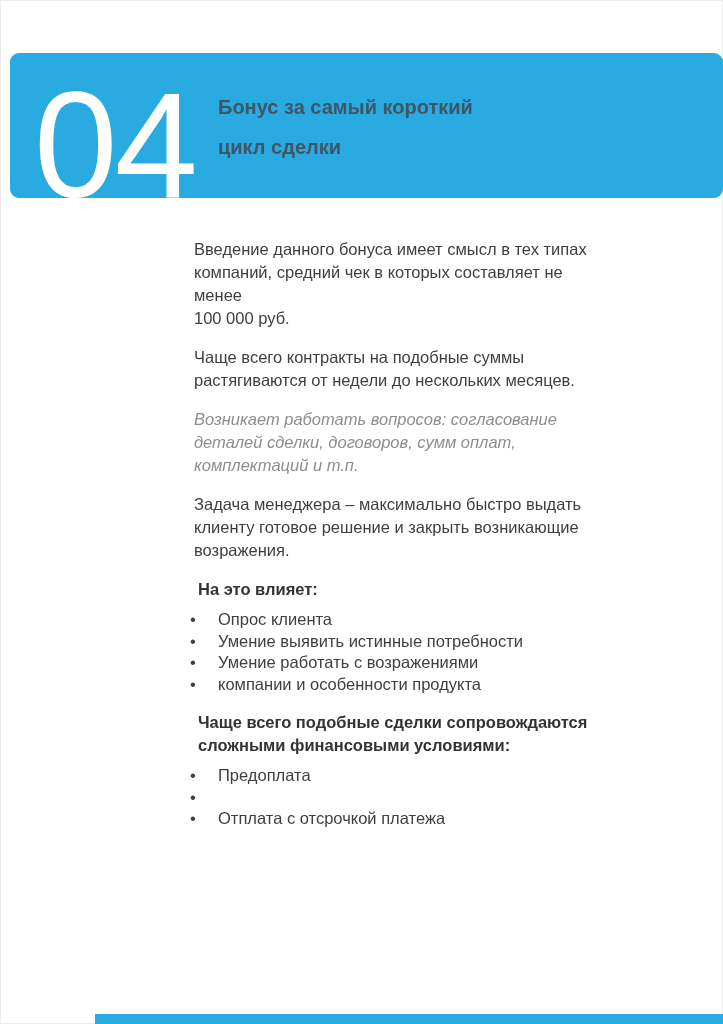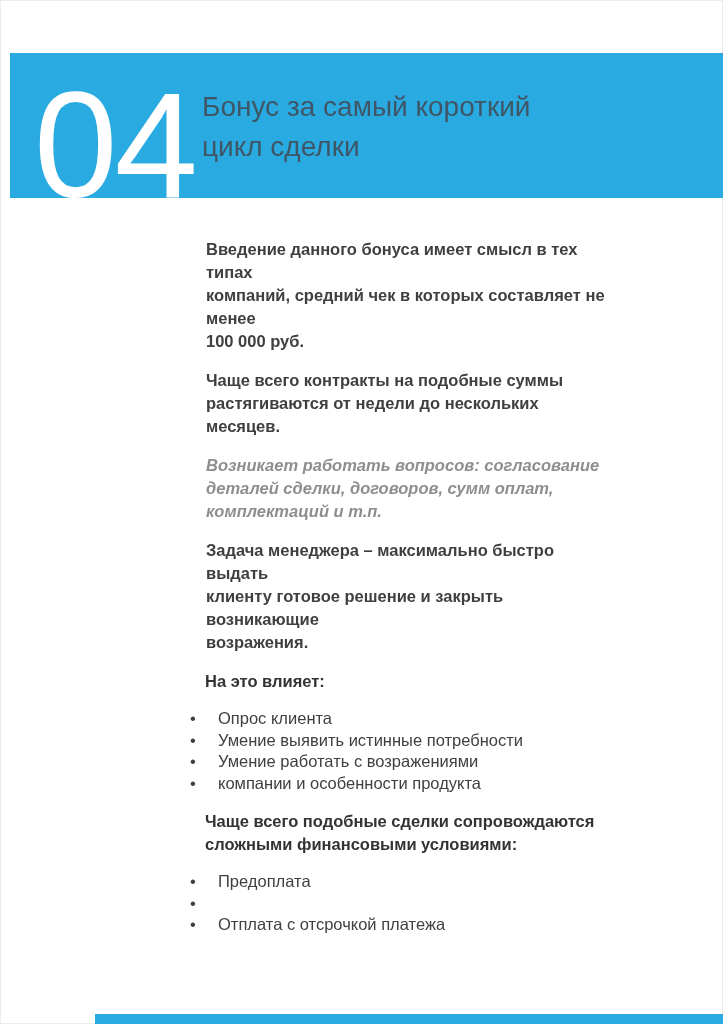--- a/index.html
+++ b/index.html
@@ -11,48 +11,48 @@
   .header-band{
     position:absolute;left:10px;right:0;top:53px;height:145px;
     background:#29ABE2;
   }
   .slide-number{
     position:absolute;left:24px;top:20px;
     font-size:150px;line-height:145px;font-weight:300;
     color:#ffffff;letter-spacing:-3px;
   }
   .slide-title{
-    position:absolute;left:192px;top:34px;max-width:400px;
-    font-size:28px;line-height:40px;font-weight:400;color:#3E5666;
+    position:absolute;left:208px;top:34px;max-width:400px;
+    font-size:20px;line-height:40px;font-weight:700;color:#3E5666;
   }
   .title-line{display:block;}
   .content{
     position:absolute;left:190px;top:238px;width:420px;
     color:#3F3F3F;font-size:16.5px;line-height:23px;
   }
-  .para{margin:0 0 16px 16px;font-weight:bold;}
+  .para{margin:0 0 16px 4px;}
   .para .line{display:block;}
   .para.italic{font-style:italic;color:#8E8E8E;}
-  .heading{margin:15px;font-weight:bold;color:#333333;}
+  .heading{margin:8px;font-weight:bold;color:#333333;}
   .heading .line{display:block;}
   ul.bullets{list-style:none;margin:0 0 16px 0;padding:0;}
   ul.bullets li{display:flex;line-height:21.5px;margin:0;}
   .bullet{width:28px;flex:0 0 28px;}
   .li-text .line{display:block;}
   .footer-strip{
     position:absolute;left:95px;right:0;bottom:0;height:10px;
     background:#29ABE2;
   }
 </style>
 </head>
 <body>
 
 <div class="page">
 
-  <div class="header-band" style="background: rgb(41, 171, 226);">
+  <div class="header-band" style="background: rgb(41, 171, 226); border-radius: 9px;">
     <div class="slide-number" style="color: rgb(255, 255, 255);">04</div>
     <div class="slide-title" style="color: rgb(62, 86, 102);">
       <span class="title-line">Бонус за самый короткий</span>
       <span class="title-line">цикл сделки</span>
     </div>
   </div>
 
   <div class="content">
 
     <p class="para">

